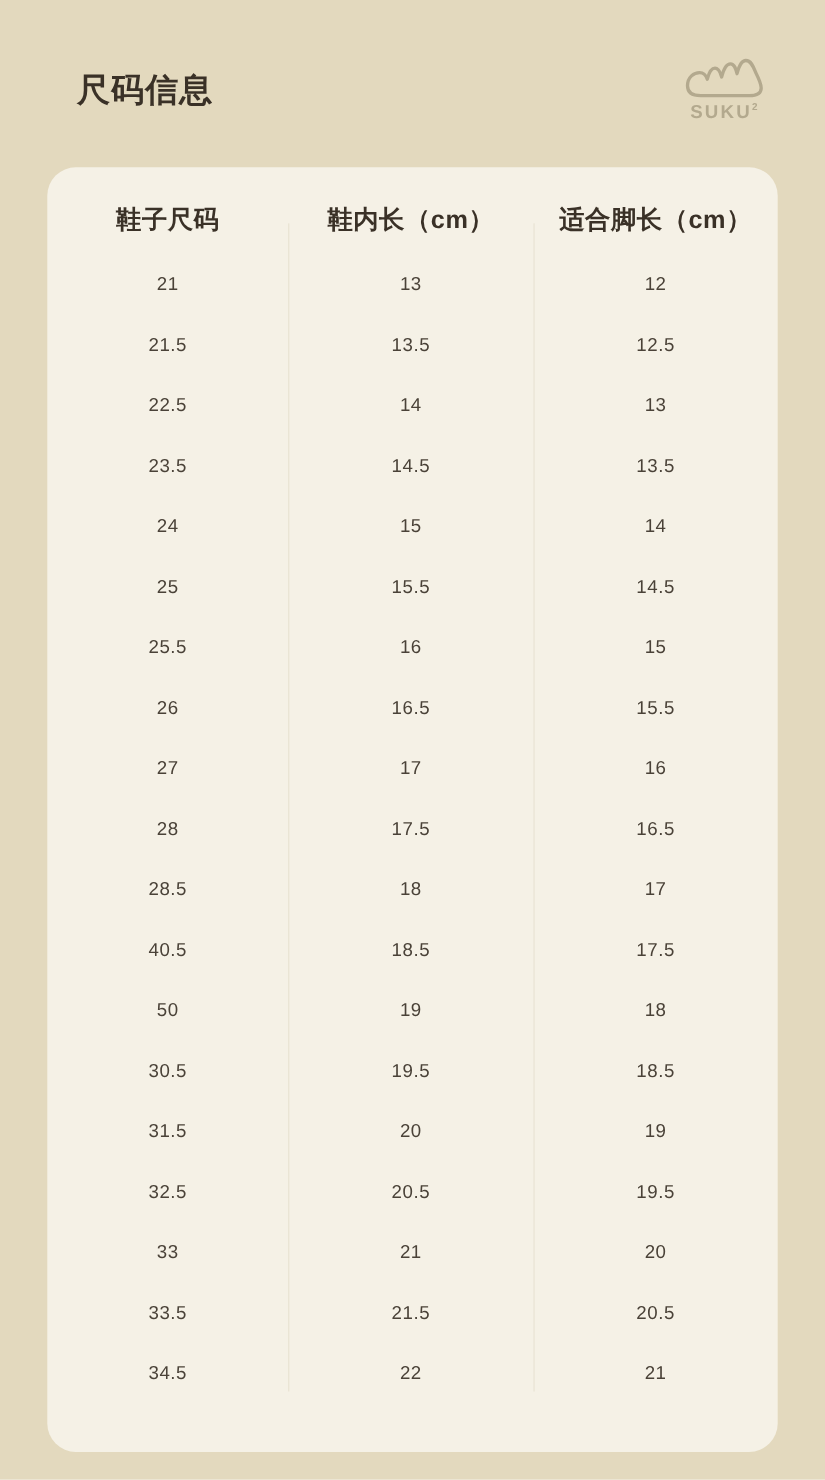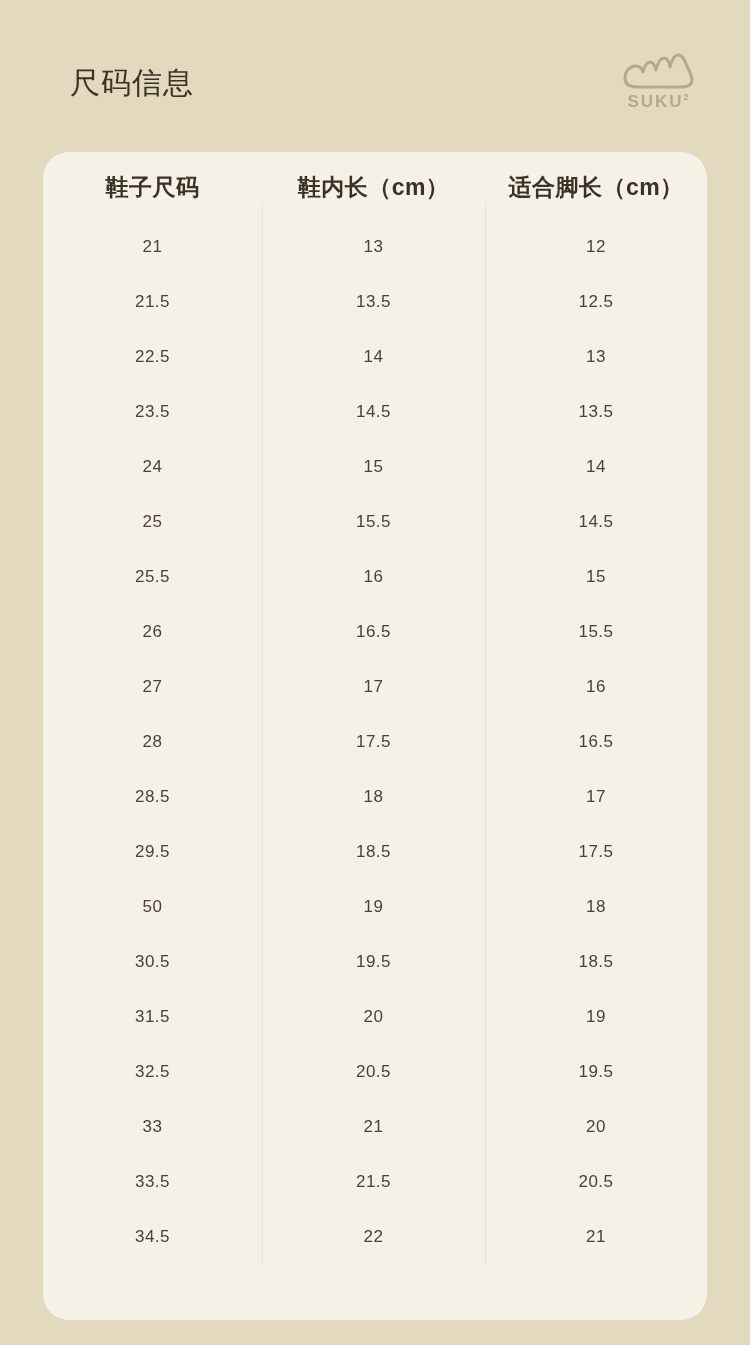--- a/index.html
+++ b/index.html
@@ -22,21 +22,21 @@
     left:0; top:0;
     width:750px;
     height:152px;
   }
 
   .page-title {
     position:absolute;
     left:70px;
     top:68px;
     font-size:30px;
-    font-weight:normal;
+    font-weight:bold;
     color:#3a3127;
     letter-spacing:1px;
     line-height:1;
   }
 
   .brand-logo {
     position:absolute;
     left:608px;
     top:48px;
     width:100px;
@@ -74,21 +74,21 @@
     width:664px;
     height:1168px;
     background:#f5f1e6;
     border-radius:26px;
   }
 
   .table-wrap {
     position:relative;
     width:100%;
     height:100%;
-    padding-top:4px;
+    padding-top:16px;
   }
 
   
   .col-divider {
     position:absolute;
     top:51px;
     width:1px;
     height:1062px;
     background:#e8e2d2;
   }
@@ -221,21 +221,21 @@
             <td>28</td>
             <td>17.5</td>
             <td>16.5</td>
           </tr>
           <tr>
             <td>28.5</td>
             <td>18</td>
             <td>17</td>
           </tr>
           <tr>
-            <td>29.5</td>
+            <td>40.5</td>
             <td>18.5</td>
             <td>17.5</td>
           </tr>
           <tr>
             <td>50</td>
             <td>19</td>
             <td>18</td>
           </tr>
           <tr>
             <td>30.5</td>

